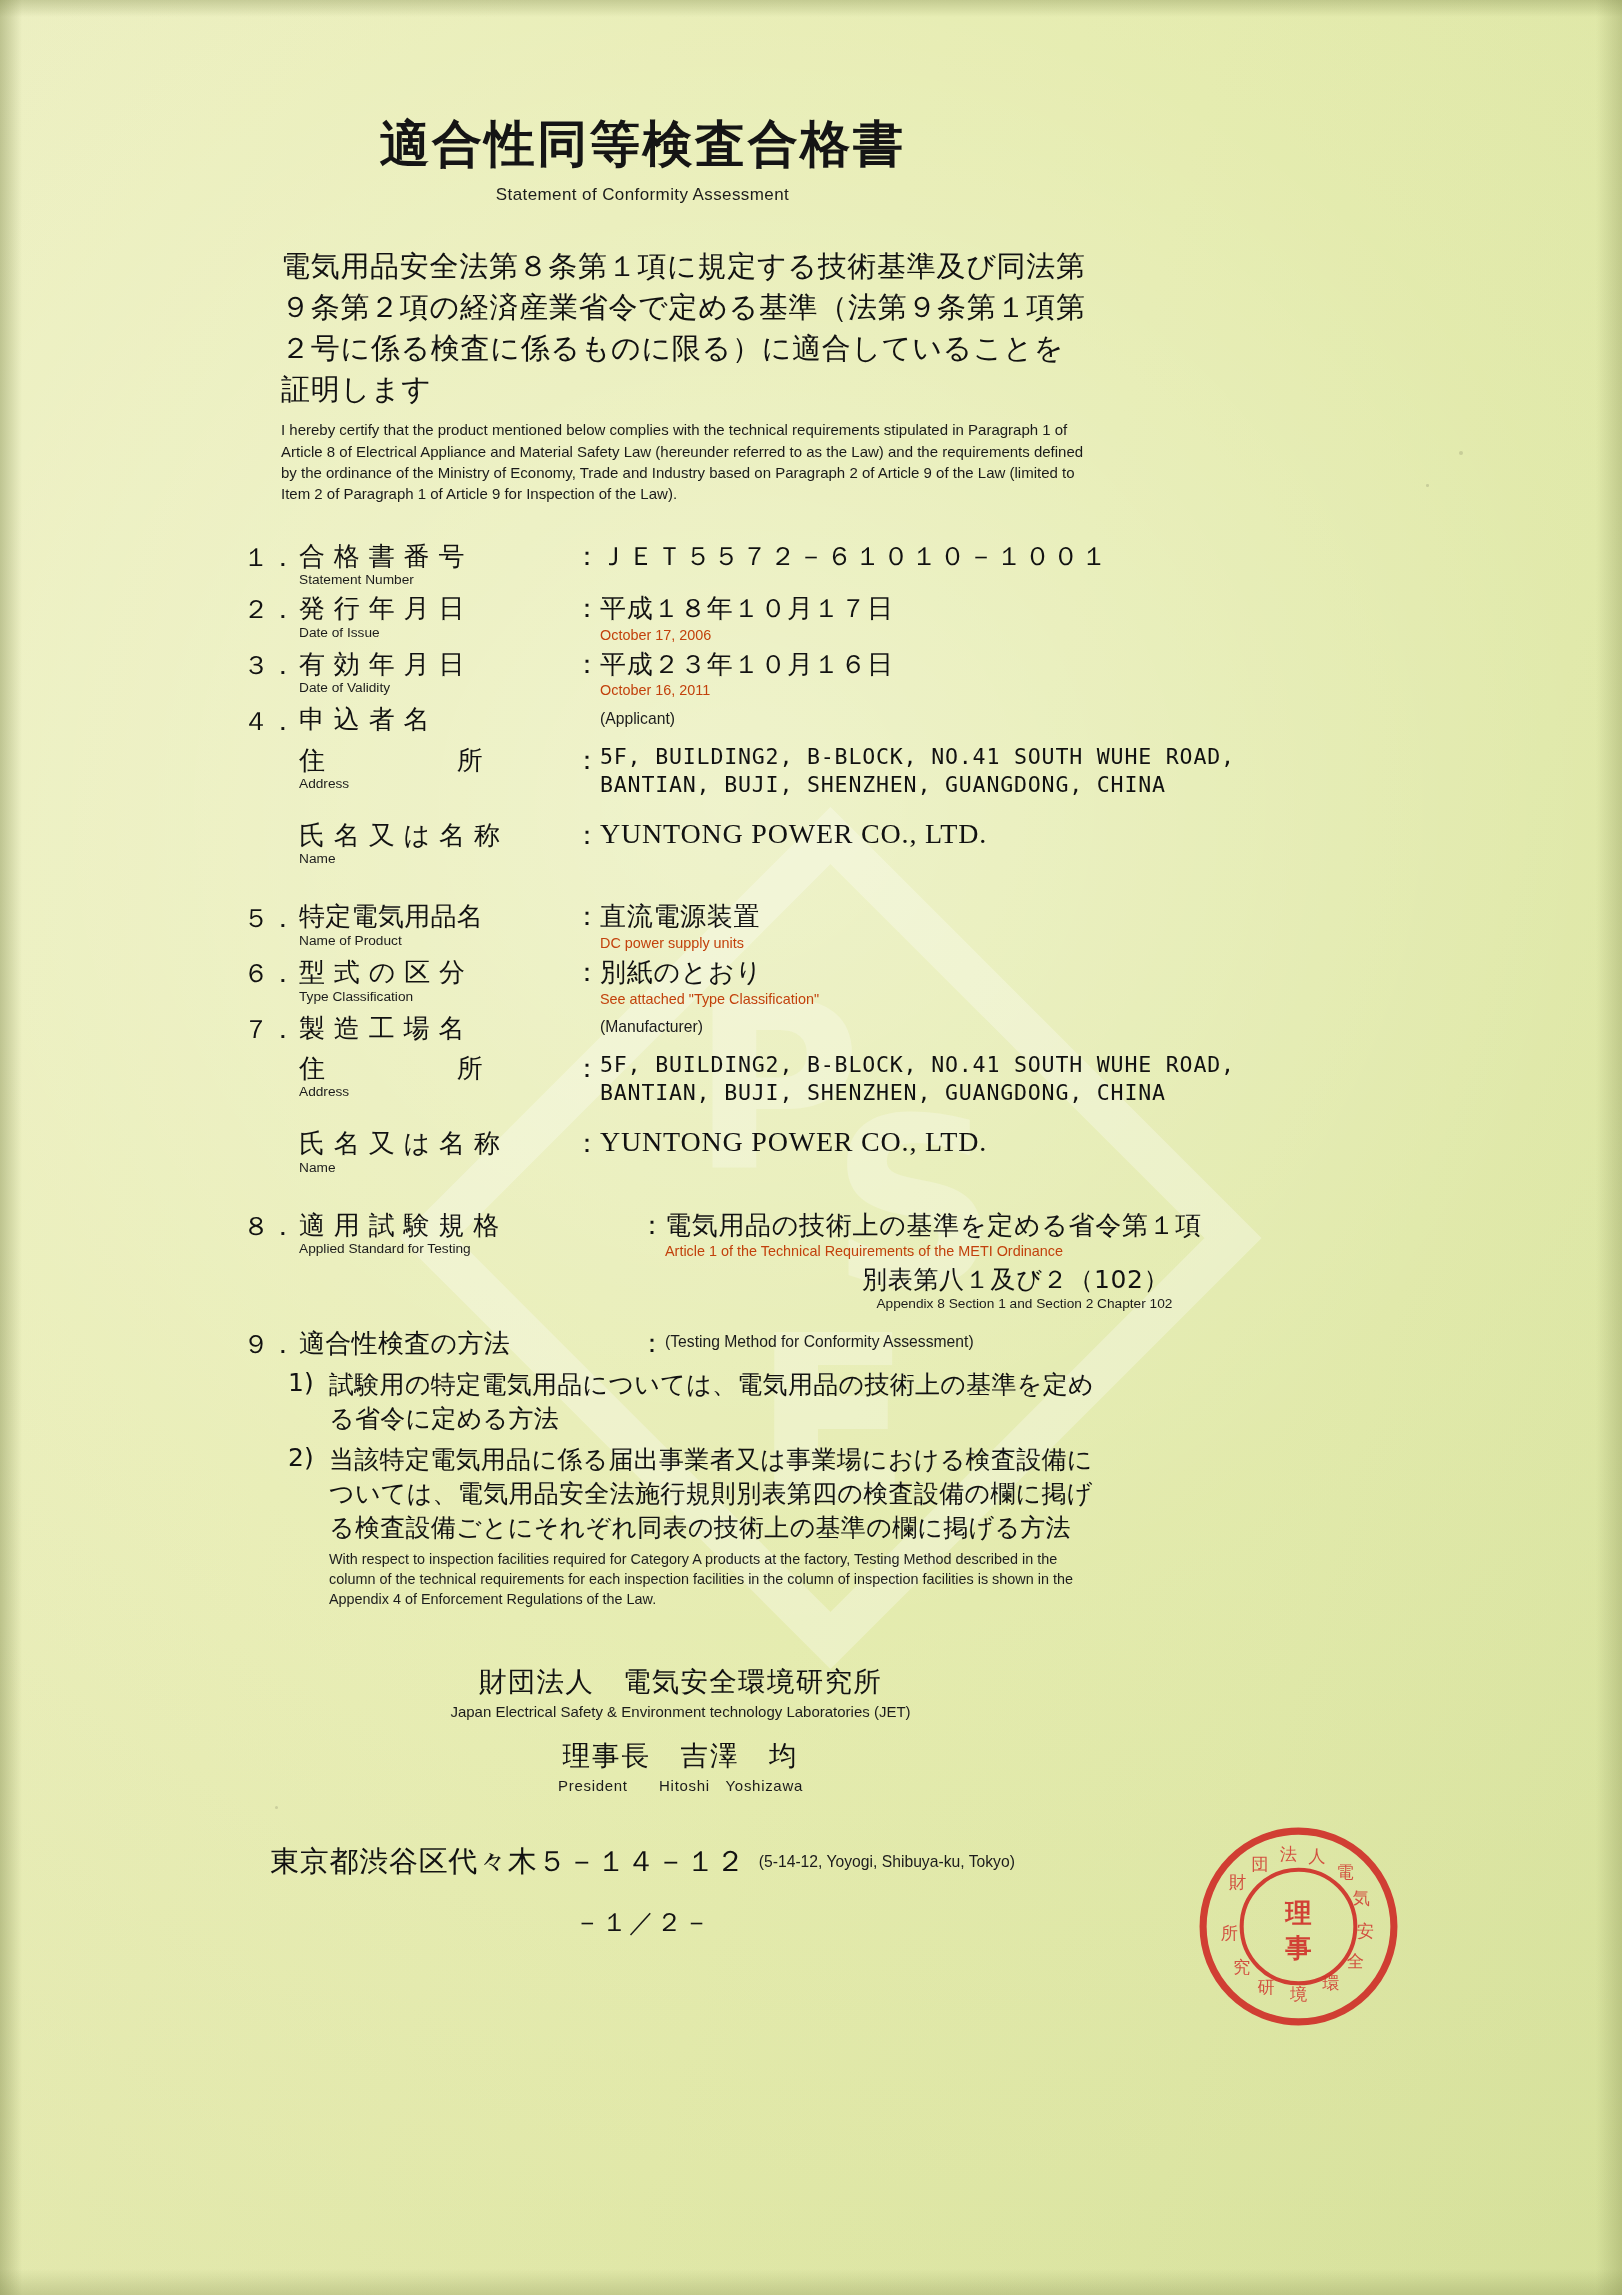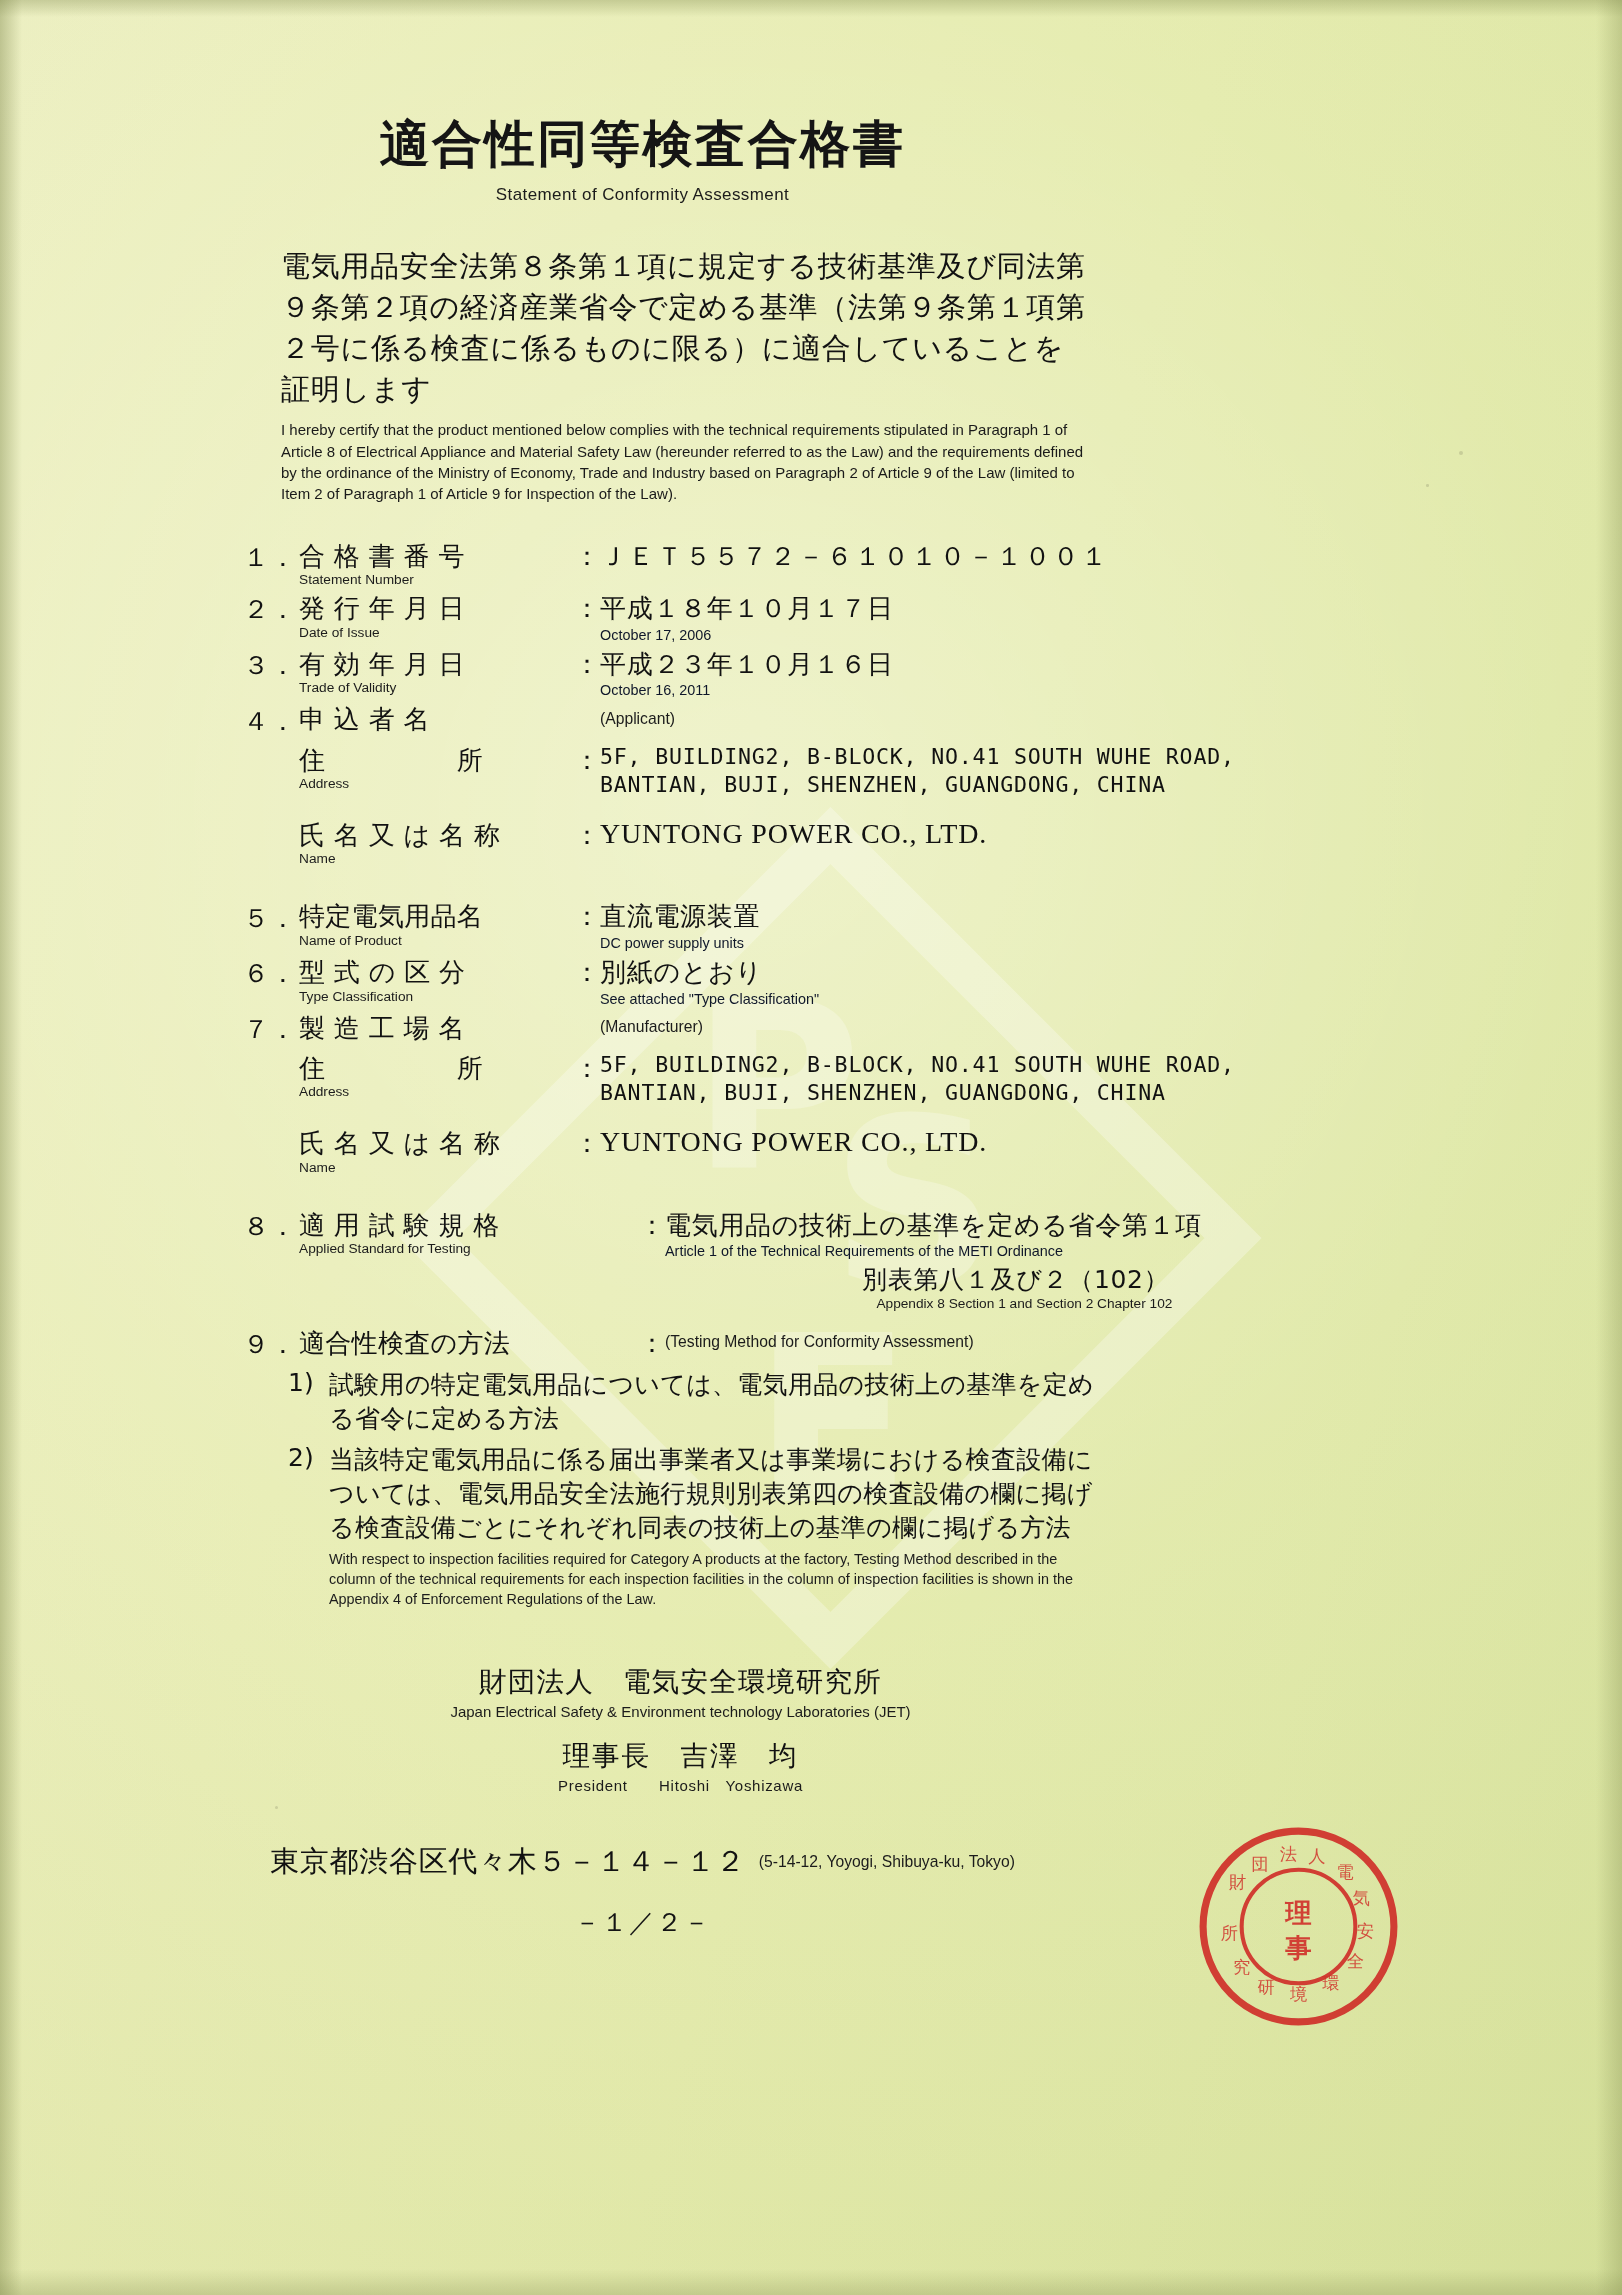--- a/index.html
+++ b/index.html
@@ -157,21 +157,21 @@
     white-space: nowrap;
   }
   .val-ja {
     font-family: "DejaVu Sans", sans-serif;
     font-size: 26px;
     letter-spacing: 0.7px;
     color: #121212;
   }
   .val-en {
     font-size: 14.4px;
-    color: #0f172a;
+    color: #c2410c;
     margin-top: 0.7px;
   }
   .val-paren {
     font-size: 15.7px;
     color: #1b1b1b;
     padding-top: 7.9px;
   }
   .addr-line {
     font-family: "DejaVu Sans Mono", monospace;
     font-size: 21.6px;
@@ -378,21 +378,21 @@
       <div class="val">
         <div class="val-ja">平成１８年１０月１７日</div>
         <div class="val-en">October 17, 2006</div>
       </div>
     </div>
 
     <div class="row">
       <div class="num">３．</div>
       <div class="labelcol">
         <div class="lab-ja">有 効 年 月 日</div>
-        <div class="lab-en">Trade of Validity</div>
+        <div class="lab-en">Date of Validity</div>
       </div>
       <div class="colon">：</div>
       <div class="val">
         <div class="val-ja">平成２３年１０月１６日</div>
         <div class="val-en">October 16, 2011</div>
       </div>
     </div>
 
     <div class="row">
       <div class="num">４．</div>

